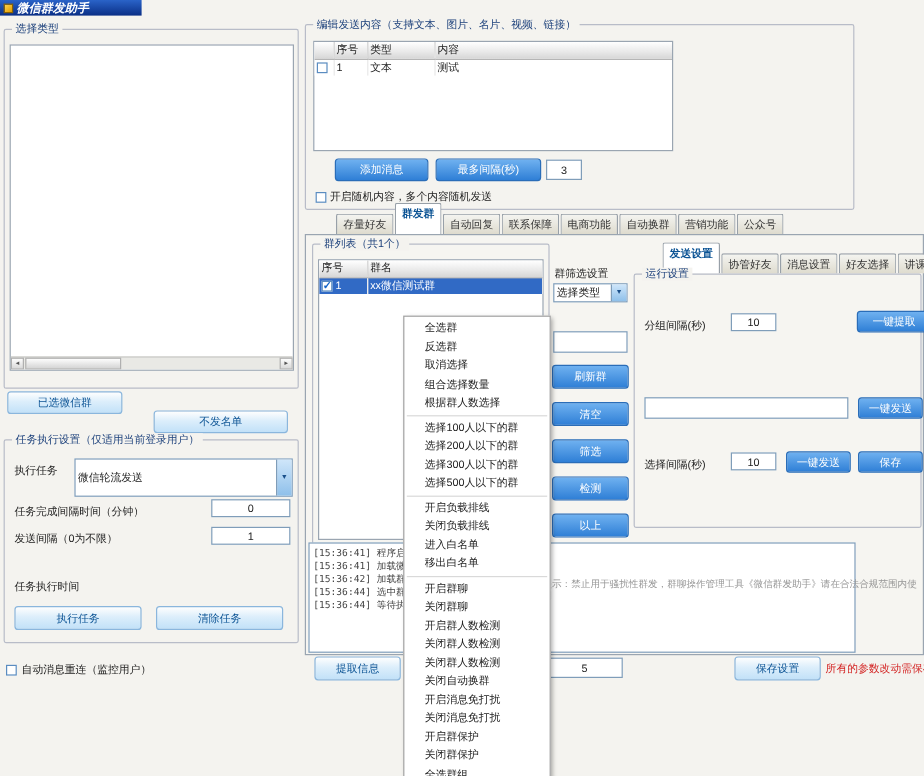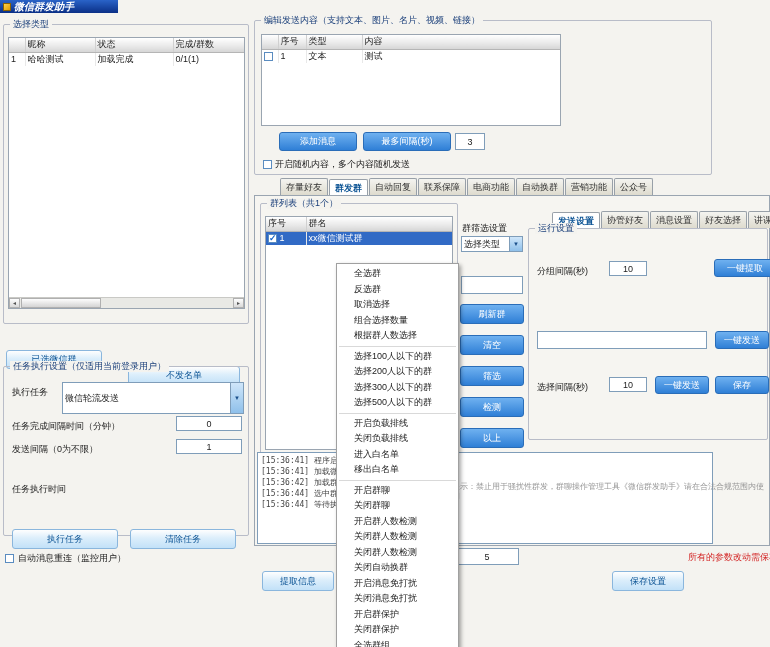--- a/index.html
+++ b/index.html
@@ -5,34 +5,34 @@
   * { margin:0; padding:0; box-sizing:border-box; }
   html,body { overflow:hidden; }
   body { font-family:"Liberation Sans",sans-serif; font-size:9px; color:#222; }
   #screen { position:relative; width:770px; height:647px; background:#f4f3ef; overflow:hidden; }
   .abs { position:absolute; }
   .titlebar { background:linear-gradient(180deg,#2a63c8,#0a2f86); color:#fff; display:flex; align-items:center; gap:3px; padding:0 3px; font-weight:bold; font-size:10px;font-style:italic; }
   .titleicon { width:8px; height:8px; background:linear-gradient(135deg,#ffd24d,#e09b00); border:1px solid #8a6200; flex:0 0 auto; }
   .groupbox { border:1px solid #b8bcc8; border-radius:2px; }
   .grouplabel { position:absolute; top:-6px; left:6px; background:#f4f3ef; padding:0 3px; color:#1a3f7a; font-size:9px; line-height:11px; white-space:nowrap; }
   .btn { display:flex; align-items:center; justify-content:center; border-radius:3px; white-space:nowrap; font-size:9px; }
-  .btn-skin { background:linear-gradient(180deg,#fefefe,#dceefb 45%,#c2e1f8); border:1px solid #8ab6dd; color:#0b5394;margin-top:24px; }
+  .btn-skin { background:linear-gradient(180deg,#fefefe,#dceefb 45%,#c2e1f8); border:1px solid #8ab6dd; color:#0b5394; }
   .btn-blue { background:linear-gradient(180deg,#6fb1f0,#2f7fd6); border:1px solid #2a6db8; color:#fff; }
   .input { background:#fff; border:1px solid #7f9db9; font-size:9px; display:flex; align-items:center; padding:0 2px; white-space:nowrap; }
   .input.center { justify-content:center; }
   .gridwrap { background:#fff; border:1px solid #9aa5b1; overflow:hidden; }
   table.grid { border-collapse:collapse; background:#fff; width:100%; table-layout:fixed; }
   .grid th { background:linear-gradient(180deg,#ffffff,#e8e8e8 60%,#d6d6d6); border-right:1px solid #d0d0d0; border-bottom:1px solid #b5b5b5; font-weight:normal; font-size:9px; height:14px; padding:0 2px; text-align:left; overflow:hidden; }
   .grid td { border-right:1px solid #e8e8e8; font-size:9px; height:14px; padding:0 2px; white-space:nowrap; overflow:hidden; }
   .rowsel td { background:#316ac5; color:#fff; }
   .cb { display:inline-block; width:9px; height:9px; border:1px solid #5a8cc0; background:#fff; position:relative; vertical-align:middle; flex:0 0 auto; }
   .cb.on::after { content:"✓"; position:absolute; left:0; top:-2px; font-size:9px; color:#1464c8; font-weight:bold; }
   .tabs { display:flex; align-items:flex-end;margin-left:24px; }
   .tab { padding:2px 5px 1px; border:1px solid #98a0a8; border-bottom:none; border-radius:2px 2px 0 0; background:linear-gradient(180deg,#f4f4f0,#dedbce); margin-right:1px; font-size:9px; color:#333; white-space:nowrap; }
-  .tab.sel { background:#fff; color:#0b5394; font-weight:bold; padding-bottom:0; }
+  .tab.sel { background:#fff; color:#0b5394; font-weight:bold; padding-bottom:10px; }
   .combo { background:#fff; border:1px solid #7f9db9; display:flex; align-items:center; justify-content:space-between; padding-left:2px; font-size:9px; white-space:nowrap; }
   .combo .arrow { width:13px; align-self:stretch; background:linear-gradient(180deg,#cfe6fa,#8fc0ea); border-left:1px solid #7f9db9; display:flex; align-items:center; justify-content:center; color:#1a4f8a; font-size:6px; flex:0 0 auto; }
   .menu { background:#fff; border:1px solid #a0a0a0; box-shadow:2px 2px 4px rgba(0,0,0,.35); padding:2px 0; z-index:50; }
   .menu .mi { height:15.5px; line-height:15.5px; padding:0 6px 0 17px; font-size:9px; color:#222; white-space:nowrap; }
   .menu .sep { border-top:1px solid #d9d9d9; margin:2px 2px; height:0; }
   .scroll { background:#e9e9e5; border-top:1px solid #c9c9c5; display:flex; align-items:stretch; }
   .scroll .sb { width:11px; background:linear-gradient(180deg,#fdfdfd,#d9d9d9); border:1px solid #b0b0b0; font-size:5px; display:flex; align-items:center; justify-content:center; color:#555; flex:0 0 auto; }
   .scroll .thumb { width:80px; background:linear-gradient(180deg,#fdfdfd,#d4d4d4); border:1px solid #b0b0b0; margin:0 1px; flex:0 0 auto; }
   .scroll .space { flex:1; }
   .spin { display:flex; flex-direction:column; width:12px; align-self:stretch; flex:0 0 auto; }
@@ -51,42 +51,20 @@
 
 <div class="abs titlebar" style="left:0;top:0;width:118px;height:13px;">
   <span class="titleicon"></span>
   <span>微信群发助手</span>
 </div>
 
 
 <div class="abs groupbox" style="left:3px;top:24px;width:246px;height:300px;">
   <span class="grouplabel">选择类型</span>
   <div class="abs gridwrap" style="left:4px;top:12px;width:237px;height:272px;">
-    <table class="grid">
-      <colgroup>
-            <col style="width:16px">
-            <col style="width:70px">
-            <col style="width:78px">
-            <col style="width:73px">
-          </colgroup>
-      <tbody>
-            <tr>
-        <th></th>
-        <th>昵称</th>
-        <th>状态</th>
-        <th>完成/群数</th>
-      </tr>
-      <tr>
-        <td>1</td>
-        <td>哈哈测试</td>
-        <td>加载完成</td>
-        <td>0/1(1)</td>
-      </tr>
-    </tbody>
-        </table>
     <div class="abs scroll" style="left:0;bottom:0;width:235px;height:11px;">
       <div class="sb">◄</div>
       <div class="thumb"></div>
       <div class="space"></div>
       <div class="sb">►</div>
     </div>
   </div>
 </div>
 
 <div class="abs btn btn-skin" style="left:6px;top:326px;width:96px;height:19px;">已选微信群</div>

